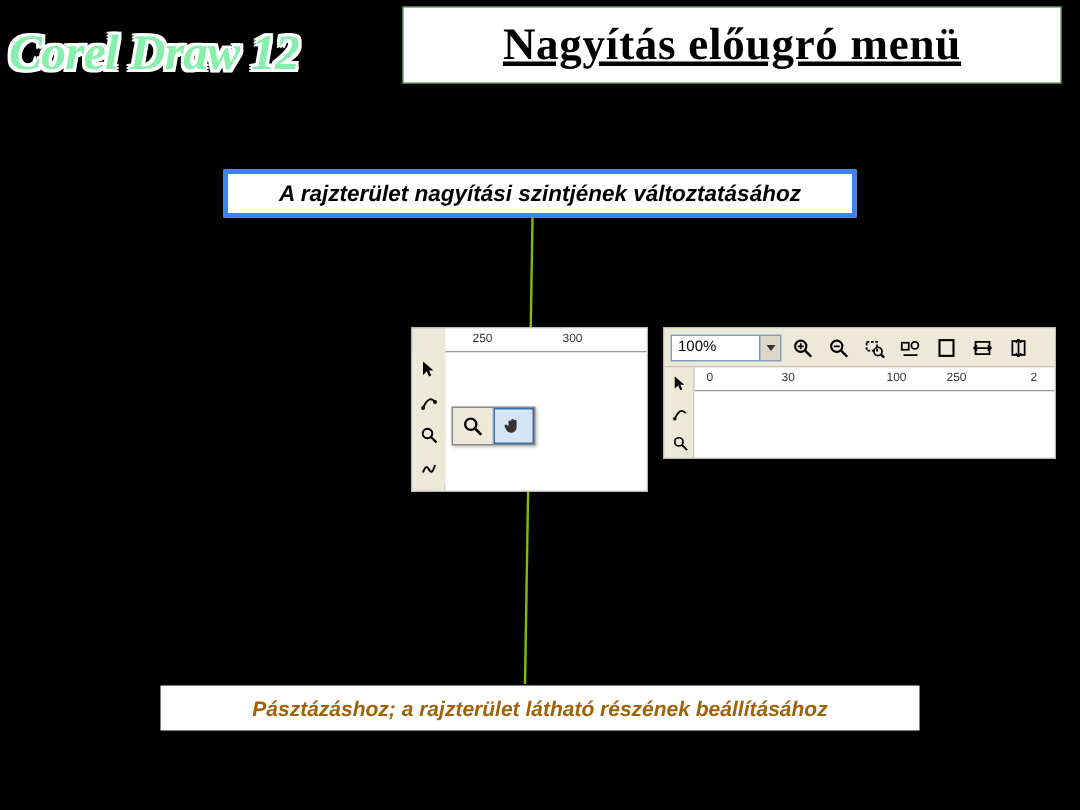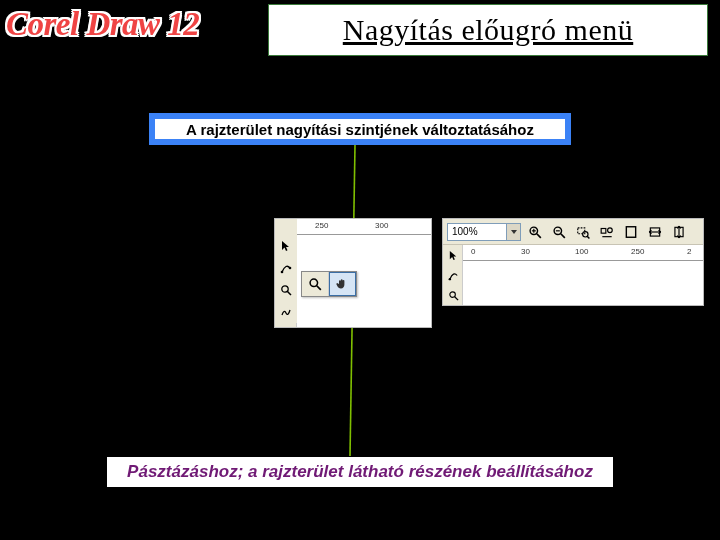--- a/index.html
+++ b/index.html
@@ -6,26 +6,26 @@
   html, body { width: 720px; height: 540px; overflow: hidden; }
   body {
     background: #000;
     font-family: Arial, Helvetica, sans-serif;
     position: relative;
   }
 
   .logo {
     position: absolute;
     left: 6px;
-    top: 6px;
+    top: 18px;
     font-family: "Times New Roman", Times, serif;
     font-style: italic;
     font-weight: 900;
     font-size: 33px;
-    color: #ef4444;
+    color: #86efac;
     text-shadow:
       -1px -1px 0 #fff, 1px -1px 0 #fff, -1px 1px 0 #fff, 1px 1px 0 #fff,
       -2px -2px 0 #fff, 2px -2px 0 #fff, -2px 2px 0 #fff, 2px 2px 0 #fff,
        0  -2px 0 #fff, 0   2px 0 #fff, -2px 0   0 #fff, 2px 0   0 #fff;
     letter-spacing: -0.5px;
   }
 
   .title-box {
     position: absolute;
     left: 268px;
@@ -34,61 +34,62 @@
     height: 52px;
     border: 1px solid #3a7a3a;
     display: flex;
     align-items: center;
     justify-content: center;
     background: #fff;
   }
   .title-box span {
     font-family: "Times New Roman", Times, serif;
     font-size: 30px;
-    font-weight: normal;
+    font-weight: bold;
     text-decoration: underline;
     color: #000;
     letter-spacing: 0.5px;
   }
 
   .caption-top {
     position: absolute;
     left: 149px;
     top: 113px;
     width: 422px;
     height: 32px;
     background: #fff;
-    border: 6px solid #3b82f6;
+    border: 3px solid #3b82f6;
     display: flex;
     align-items: center;
     justify-content: center;
+    font-style: italic;
   }
   .caption-top span {
     font-size: 15px;
     font-weight: bold;
     color: #000;
   }
 
   .caption-bottom {
     position: absolute;
     left: 106px;
     top: 456px;
     width: 508px;
     height: 32px;
     background: #fff;
     border: 1px solid #000;
     display: flex;
     align-items: center;
     justify-content: center;
   }
   .caption-bottom span {
-    font-size: 17px;
+    font-size: 14px;
     font-weight: bold;
     font-style: italic;
-    color: #701a75;
+    color: #a16207;
   }
 
   .arrow-line {
     position: absolute;
     left: 0; top: 0;
     width: 720px; height: 540px;
     pointer-events: none;
   }
 
   
@@ -345,21 +346,21 @@
       <svg width="14" height="14" viewBox="0 0 12 12">
           <rect x="2.5" y="2" width="7" height="8" stroke="#000" fill="none" stroke-width="1"></rect>
           <line x1="6" y1="1" x2="6" y2="11" stroke="#000" stroke-width="1"></line>
           <path d="M6 1 L4.5 3 M6 1 L7.5 3 M6 11 L4.5 9 M6 11 L7.5 9" stroke="#000" stroke-width="1"></path>
         </svg>
     </div>
   </div>
   <div class="ruler-row">
     <span class="tick" style="left:8px">0</span>
     <span class="tick" style="left:58px">30</span>
-    <span class="tick" style="left:112px">100</span>
+    <span class="tick" style="left:128px">100</span>
     <span class="tick" style="left:168px">250</span>
     <span class="tick" style="left:224px">2</span>
   </div>
   <div class="toolcol2">
     <div class="btn2">
       <svg width="11" height="11" viewBox="0 0 12 12">
           <path d="M2 1 L2 10 L4.5 7.5 L6 11 L7.5 10.3 L6 7 L9 7 Z" fill="#000"></path>
         </svg>
     </div>
     <div class="btn2">

